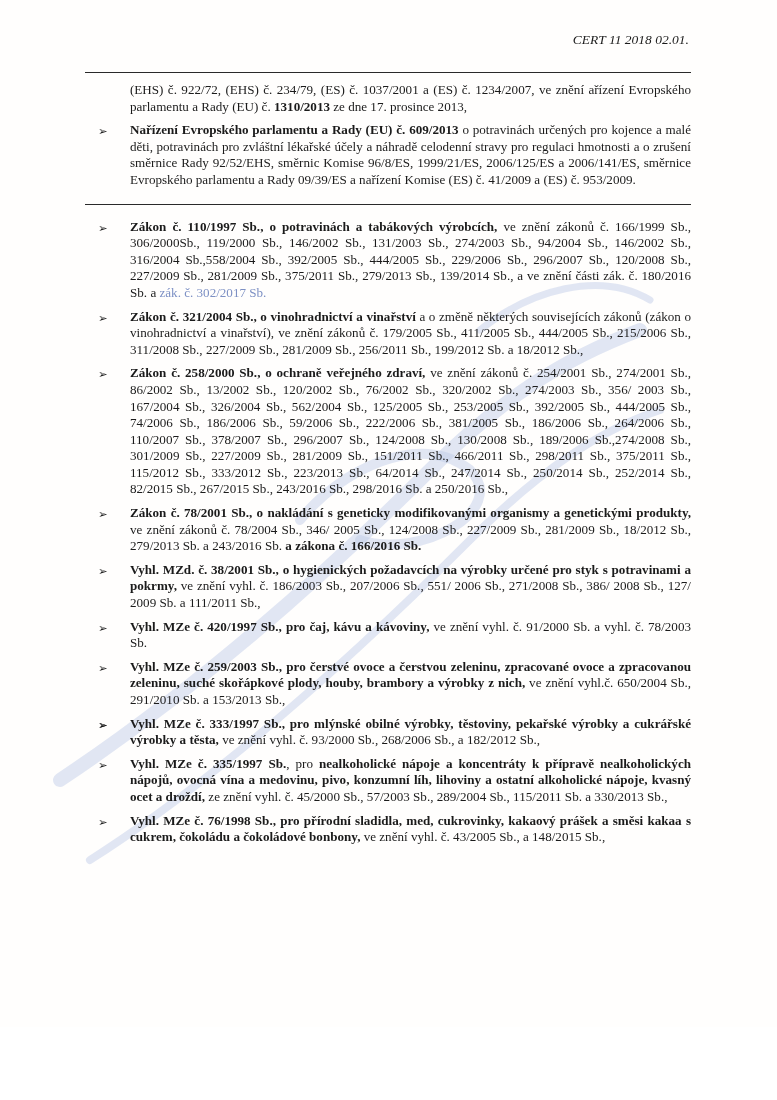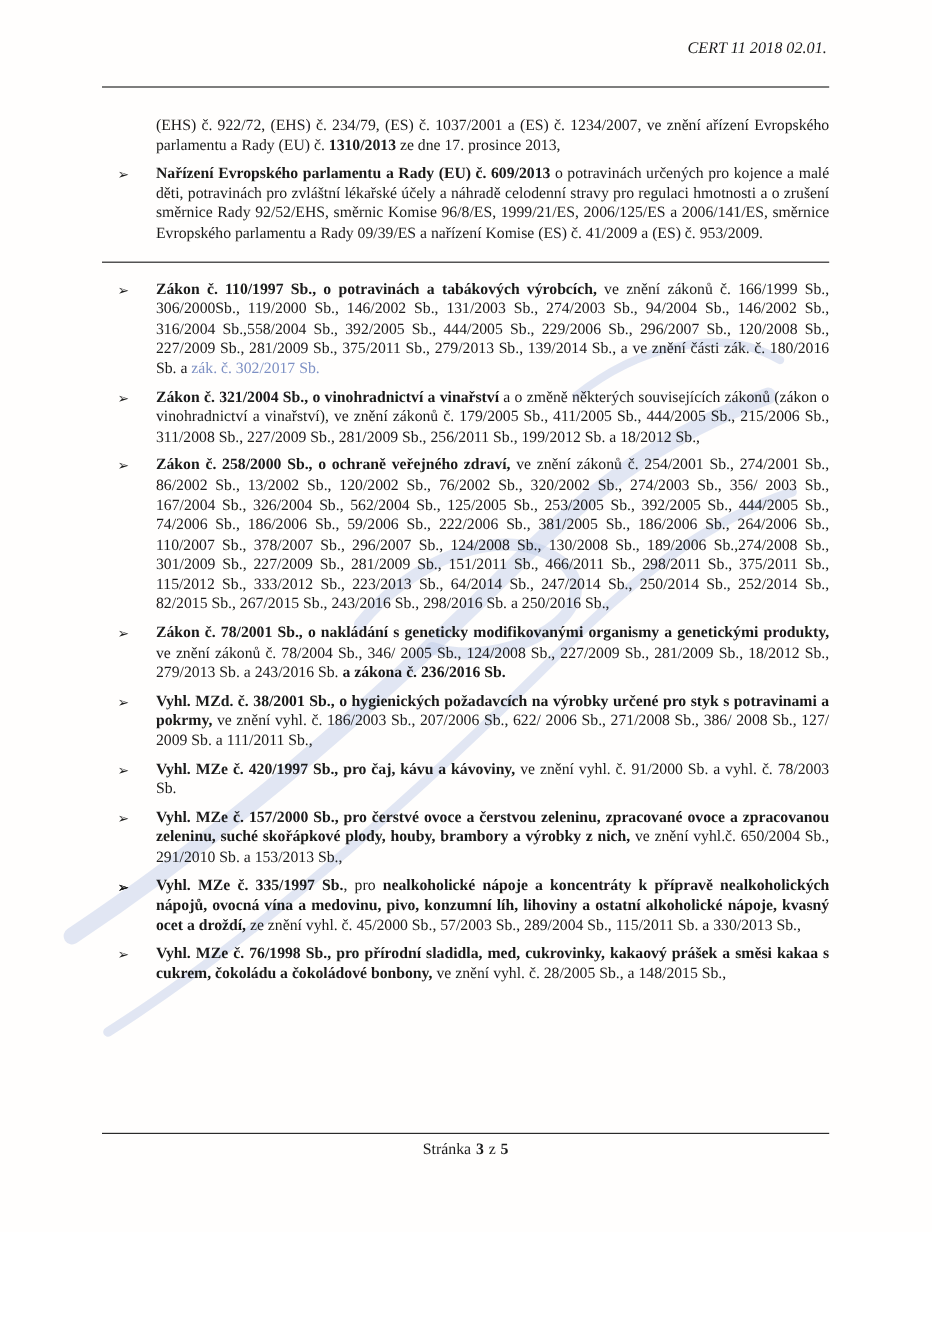--- a/index.html
+++ b/index.html
@@ -42,21 +42,21 @@
   }
   .top-rule {
     position: absolute;
     top: 72px;
     left: 85px;
     width: 606px;
     z-index: 2;
   }
   .content {
     position: absolute;
-    top: 96px;
+    top: 82px;
     left: 85px;
     width: 606px;
     z-index: 1;
     text-align: justify;
   }
   .item {
     position: relative;
     padding-left: 45px;
     margin: 7px 0;
   }
@@ -109,27 +109,24 @@
 
   <hr class="rule top-rule">
 
   <div class="content" id="content">
       <div class="item plain"><span><span>(EHS) č. 922/72, (EHS) č. 234/79, (ES) č. 1037/2001 a (ES) č. 1234/2007, ve znění ařízení Evropského parlamentu a Rady (EU) č. </span><span class="bold">1310/2013</span><span> ze dne 17. prosince 2013,</span></span></div>
       <div class="item bullet"><span class="marker">➢</span><span><span class="bold">Nařízení Evropského parlamentu a Rady (EU) č. 609/2013</span><span> o potravinách určených pro kojence a malé děti, potravinách pro zvláštní lékařské účely a náhradě celodenní stravy pro regulaci hmotnosti a o zrušení směrnice Rady 92/52/EHS, směrnic Komise 96/8/ES, 1999/21/ES, 2006/125/ES a 2006/141/ES, směrnice Evropského parlamentu a Rady 09/39/ES a nařízení Komise (ES) č. 41/2009 a (ES) č. 953/2009.</span></span></div>
       <div class="divider"></div>
       <div class="item bullet"><span class="marker">➢</span><span><span class="bold">Zákon č. 110/1997 Sb., o potravinách a tabákových výrobcích,</span><span> ve znění zákonů č. 166/1999 Sb., 306/2000Sb., 119/2000 Sb., 146/2002 Sb., 131/2003 Sb., 274/2003 Sb., 94/2004 Sb., 146/2002 Sb., 316/2004 Sb.,558/2004 Sb., 392/2005 Sb., 444/2005 Sb., 229/2006 Sb., 296/2007 Sb., 120/2008 Sb., 227/2009 Sb., 281/2009 Sb., 375/2011 Sb., 279/2013 Sb., 139/2014 Sb., a ve znění části zák. č. 180/2016 Sb. a </span><span style="color: rgb(125, 144, 196);">zák. č. 302/2017 Sb.</span></span></div>
       <div class="item bullet"><span class="marker">➢</span><span><span class="bold">Zákon č. 321/2004 Sb., o vinohradnictví a vinařství</span><span> a o změně některých souvisejících zákonů (zákon o vinohradnictví a vinařství), ve znění zákonů č. 179/2005 Sb., 411/2005 Sb., 444/2005 Sb., 215/2006 Sb., 311/2008 Sb., 227/2009 Sb., 281/2009 Sb., 256/2011 Sb., 199/2012 Sb. a 18/2012 Sb.,</span></span></div>
       <div class="item bullet"><span class="marker">➢</span><span><span class="bold">Zákon č. 258/2000 Sb., o ochraně veřejného zdraví,</span><span> ve znění zákonů č. 254/2001 Sb., 274/2001 Sb., 86/2002 Sb., 13/2002 Sb., 120/2002 Sb., 76/2002 Sb., 320/2002 Sb., 274/2003 Sb., 356/ 2003 Sb., 167/2004 Sb., 326/2004 Sb., 562/2004 Sb., 125/2005 Sb., 253/2005 Sb., 392/2005 Sb., 444/2005 Sb., 74/2006 Sb., 186/2006 Sb., 59/2006 Sb., 222/2006 Sb., 381/2005 Sb., 186/2006 Sb., 264/2006 Sb., 110/2007 Sb., 378/2007 Sb., 296/2007 Sb., 124/2008 Sb., 130/2008 Sb., 189/2006 Sb.,274/2008 Sb., 301/2009 Sb., 227/2009 Sb., 281/2009 Sb., 151/2011 Sb., 466/2011 Sb., 298/2011 Sb., 375/2011 Sb., 115/2012 Sb., 333/2012 Sb., 223/2013 Sb., 64/2014 Sb., 247/2014 Sb., 250/2014 Sb., 252/2014 Sb., 82/2015 Sb., 267/2015 Sb., 243/2016 Sb., 298/2016 Sb. a 250/2016 Sb.,</span></span></div>
-      <div class="item bullet"><span class="marker">➢</span><span><span class="bold">Zákon č. 78/2001 Sb., o nakládání s geneticky modifikovanými organismy a genetickými produkty,</span><span> ve znění zákonů č. 78/2004 Sb., 346/ 2005 Sb., 124/2008 Sb., 227/2009 Sb., 281/2009 Sb., 18/2012 Sb., 279/2013 Sb. a 243/2016 Sb. </span><span class="bold">a zákona č. 236/2016 Sb.</span></span></div>
-      <div class="item bullet"><span class="marker">➢</span><span><span class="bold">Vyhl. MZd. č. 38/2001 Sb., o hygienických požadavcích na výrobky určené pro styk s potravinami a pokrmy,</span><span> ve znění vyhl. č. 186/2003 Sb., 207/2006 Sb., 622/ 2006 Sb., 271/2008 Sb., 386/ 2008 Sb., 127/ 2009 Sb. a 111/2011 Sb.,</span></span></div>
+      <div class="item bullet"><span class="marker">➢</span><span><span class="bold">Zákon č. 78/2001 Sb., o nakládání s geneticky modifikovanými organismy a genetickými produkty,</span><span> ve znění zákonů č. 78/2004 Sb., 346/ 2005 Sb., 124/2008 Sb., 227/2009 Sb., 281/2009 Sb., 18/2012 Sb., 279/2013 Sb. a 243/2016 Sb. </span><span class="bold">a zákona č. 166/2016 Sb.</span></span></div>
+      <div class="item bullet"><span class="marker">➢</span><span><span class="bold">Vyhl. MZd. č. 38/2001 Sb., o hygienických požadavcích na výrobky určené pro styk s potravinami a pokrmy,</span><span> ve znění vyhl. č. 186/2003 Sb., 207/2006 Sb., 551/ 2006 Sb., 271/2008 Sb., 386/ 2008 Sb., 127/ 2009 Sb. a 111/2011 Sb.,</span></span></div>
       <div class="item bullet"><span class="marker">➢</span><span><span class="bold">Vyhl. MZe č. 420/1997 Sb., pro čaj, kávu a kávoviny,</span><span> ve znění vyhl. č. 91/2000 Sb. a vyhl. č. 78/2003 Sb.</span></span></div>
-      <div class="item bullet"><span class="marker">➢</span><span><span class="bold">Vyhl. MZe č. 157/2000 Sb., pro čerstvé ovoce a čerstvou zeleninu, zpracované ovoce a zpracovanou zeleninu, suché skořápkové plody, houby, brambory a výrobky z nich,</span><span> ve znění vyhl.č. 650/2004 Sb., 291/2010 Sb. a 153/2013 Sb.,</span></span></div>
+      <div class="item bullet"><span class="marker">➢</span><span><span class="bold">Vyhl. MZe č. 259/2003 Sb., pro čerstvé ovoce a čerstvou zeleninu, zpracované ovoce a zpracovanou zeleninu, suché skořápkové plody, houby, brambory a výrobky z nich,</span><span> ve znění vyhl.č. 650/2004 Sb., 291/2010 Sb. a 153/2013 Sb.,</span></span></div>
       <div class="item bullet"><span class="marker">➢</span></div>
-      <div class="item bullet"><span class="marker">➢</span></div>
+      <div class="item bullet"><span class="marker">➢</span><span><span class="bold">Vyhl. MZe č. 333/1997 Sb., pro mlýnské obilné výrobky, těstoviny, pekařské výrobky a cukrářské výrobky a těsta,</span><span> ve znění vyhl. č. 93/2000 Sb., 268/2006 Sb., a 182/2012 Sb.,</span></span></div>
       <div class="item bullet"><span class="marker">➢</span><span><span class="bold">Vyhl. MZe č. 335/1997 Sb.</span><span>, pro </span><span class="bold">nealkoholické nápoje a koncentráty k přípravě nealkoholických nápojů, ovocná vína a medovinu, pivo, konzumní líh, lihoviny a ostatní alkoholické nápoje, kvasný ocet a droždí,</span><span> ze znění vyhl. č. 45/2000 Sb., 57/2003 Sb., 289/2004 Sb., 115/2011 Sb. a 330/2013 Sb.,</span></span></div>
-      <div class="item bullet"><span class="marker">➢</span><span><span class="bold">Vyhl. MZe č. 76/1998 Sb., pro přírodní sladidla, med, cukrovinky, kakaový prášek a směsi kakaa s cukrem, čokoládu a čokoládové bonbony,</span><span> ve znění vyhl. č. 28/2005 Sb., a 148/2015 Sb.,</span></span></div>
+      <div class="item bullet"><span class="marker">➢</span><span><span class="bold">Vyhl. MZe č. 76/1998 Sb., pro přírodní sladidla, med, cukrovinky, kakaový prášek a směsi kakaa s cukrem, čokoládu a čokoládové bonbony,</span><span> ve znění vyhl. č. 43/2005 Sb., a 148/2015 Sb.,</span></span></div>
     </div>
 
-  <div class="footer">
-    <span>Stránka</span><span class="bold">3</span><span>z</span><span class="bold">5</span>
-  </div>
 
 </div>
 
 </body></html>

